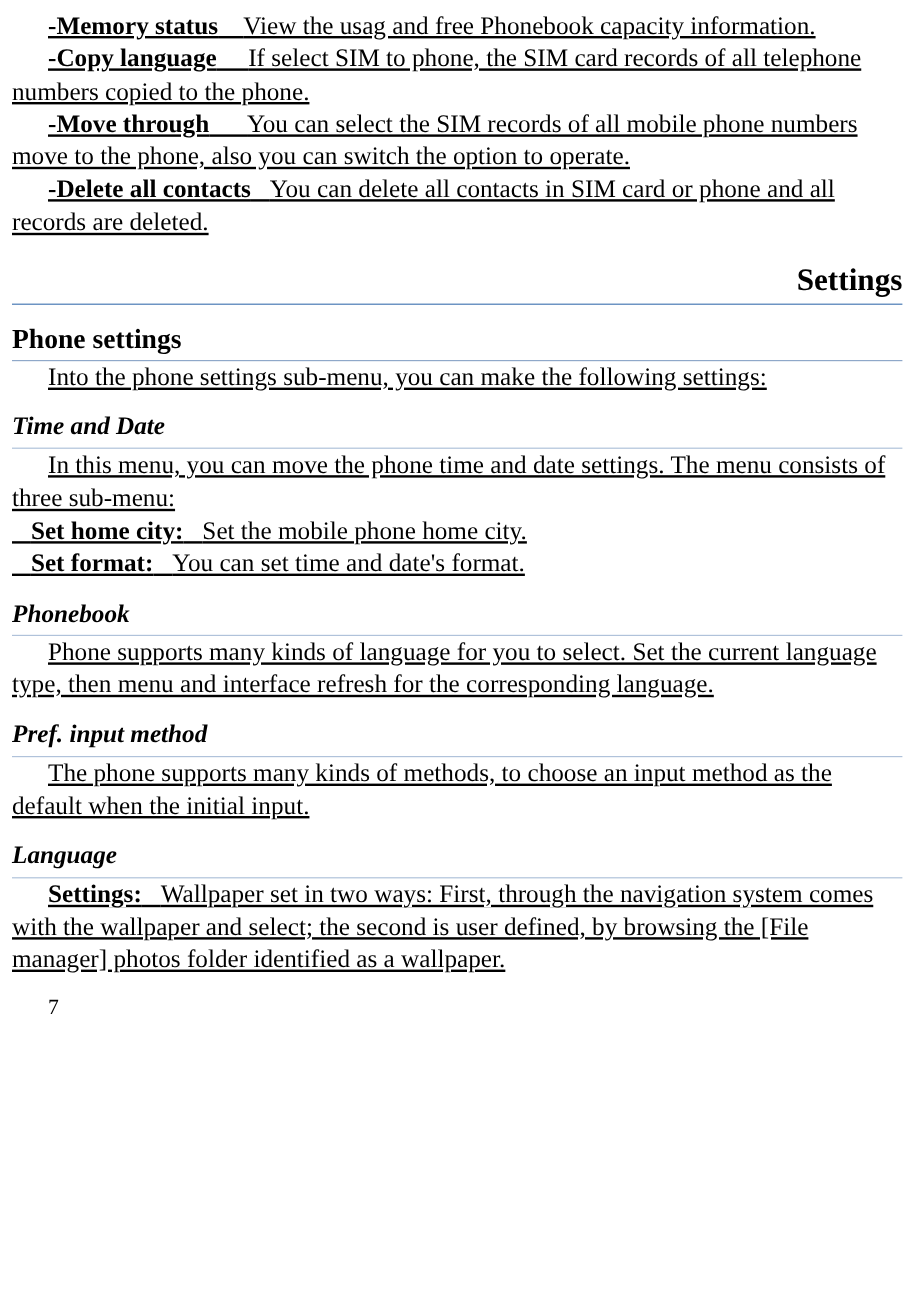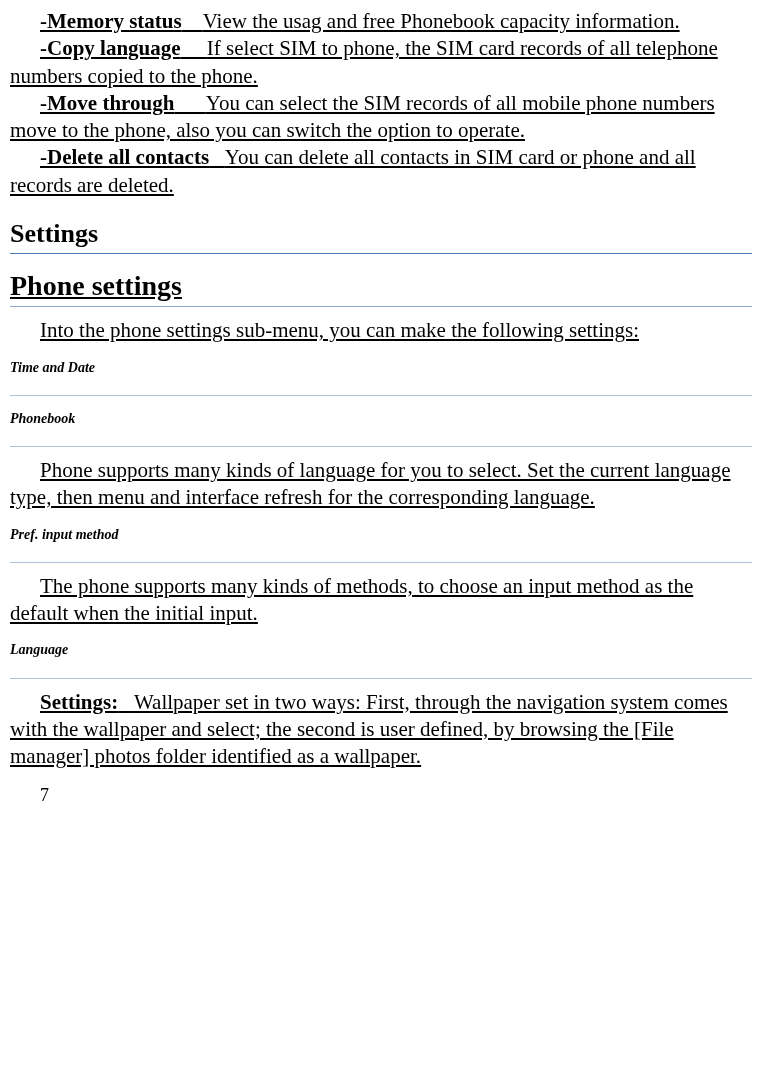--- a/index.html
+++ b/index.html
@@ -20,39 +20,39 @@
   }
   .bold {
     font-weight: bold;
   }
   h1.section {
     font-size: 26px;
     font-weight: bold;
     margin: 18px 0 0 0;
     padding-bottom: 2px;
     border-bottom: 1.5px solid #4a7bb5;
+    text-align: right;
   }
   h2.subsection {
-    font-size: 28px;
+    font-size: 23px;
     font-weight: bold;
     margin: 14px 0 0 0;
     padding-bottom: 2px;
     border-bottom: 1px solid #8fa8c9;
-    text-decoration: underline;
   }
   h3.subsub {
-    font-size: 14px;
+    font-size: 21px;
     font-weight: bold;
     font-style: italic;
     margin: 14px 0 0 0;
-    padding-bottom: 18px;
+    padding-bottom: 4px;
     border-bottom: 1px solid #b0c2da;
   }
   .block {
-    margin-top: 10px;
+    margin-top: 0;
   }
   .page-num {
     margin-top: 14px;
     margin-left: 30px;
     font-size: 18px;
   }
 </style>
 </head>
 <body>
 
@@ -71,20 +71,27 @@
 
 <h1 class="section">Settings</h1>
 
 <h2 class="subsection">Phone settings</h2>
 
 <p class="indent block">Into the phone settings sub-menu, you can make the following settings:</p>
 
 <h3 class="subsub">Time and Date</h3>
 
 <div class="block">
+  <p class="indent">In this menu, you can move the phone time and date settings. The menu consists of three sub-menu:</p>
+  <p>
+    &nbsp;&nbsp;&nbsp;<span class="bold">Set home city:</span>&nbsp;&nbsp;&nbsp;<span>Set the mobile phone home city.</span>
+  </p>
+  <p>
+    &nbsp;&nbsp;&nbsp;<span class="bold">Set format:</span>&nbsp;&nbsp;&nbsp;<span>You can set time and date's format.</span>
+  </p>
 </div>
 
 <h3 class="subsub">Phonebook</h3>
 
 <p class="indent block">Phone supports many kinds of language for you to select. Set the current language type, then menu and interface refresh for the corresponding language.</p>
 
 <h3 class="subsub">Pref. input method</h3>
 
 <p class="indent block">The phone supports many kinds of methods, to choose an input method as the default when the initial input.</p>
 

